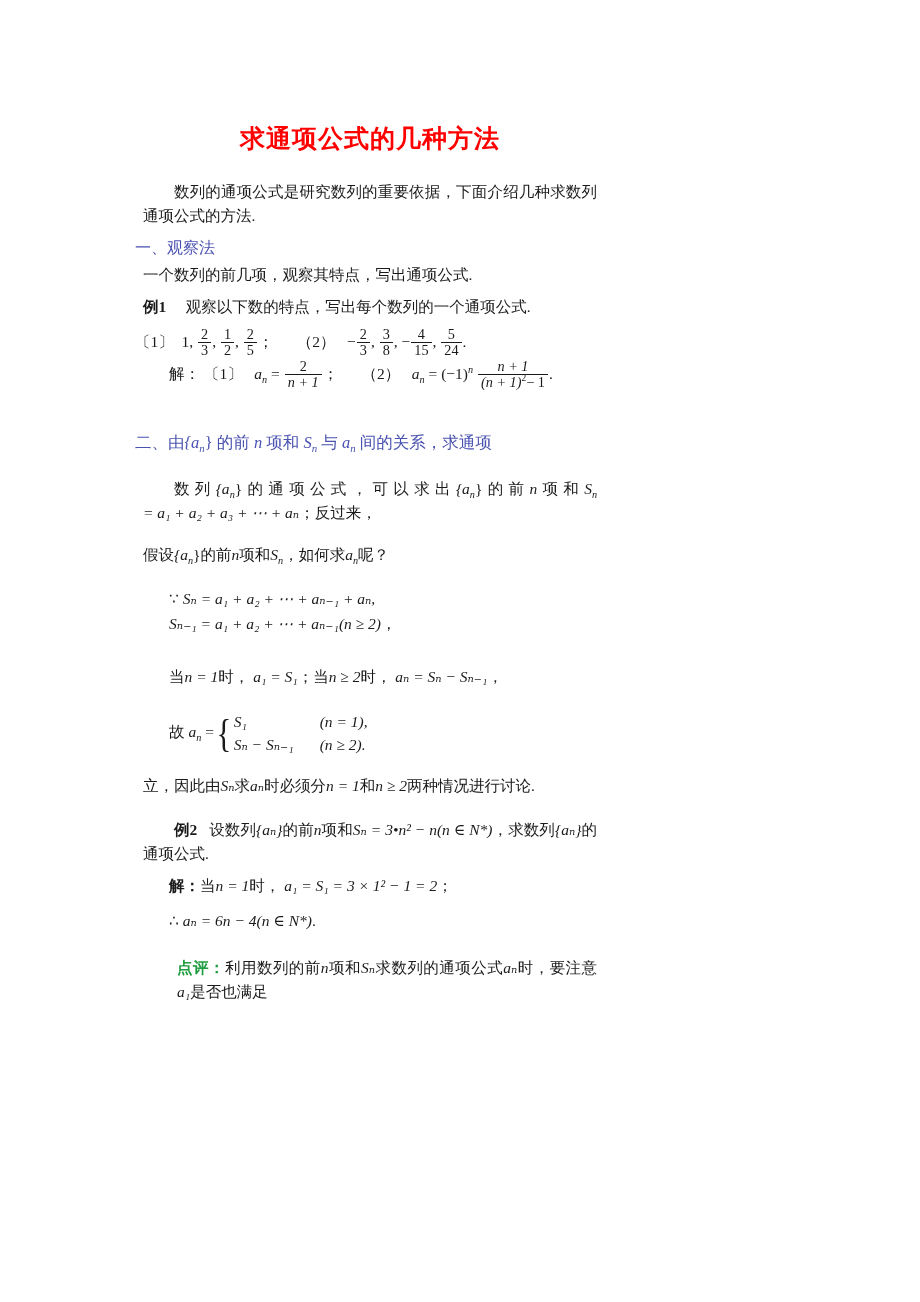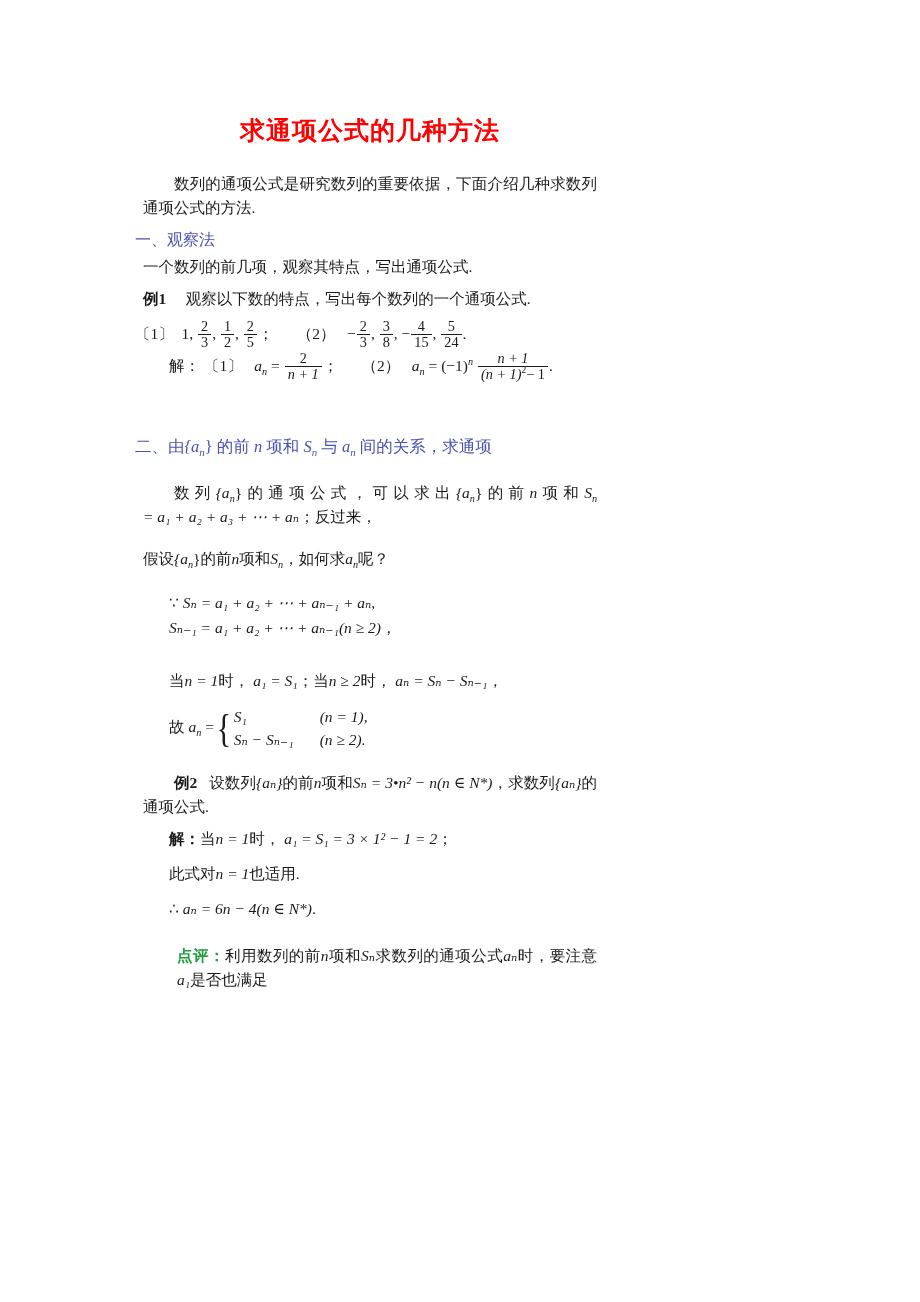--- a/index.html
+++ b/index.html
@@ -12,21 +12,21 @@
     height: 1302px;
     font-family: "Liberation Serif", "DejaVu Serif", serif;
     color: #1a1a1a;
     overflow: hidden;
   }
   .page {
     position: relative;
     width: 740px;
     height: 1302px;
     box-sizing: border-box;
-    padding: 8px 135px;
+    padding: 16px 135px;
   }
 
   
   .doc-title {
     margin: 0;
     padding-top: 108px;
     text-align: center;
     color: #ff0000;
     font-size: 25px;
     font-weight: bold;
@@ -181,21 +181,21 @@
     <span class="up">（2）</span>&nbsp;&nbsp;
     <span class="m">a</span><sub>n</sub>
     <span class="up">=</span>
     <span class="up">(−1)</span><sup>n</sup>
     <span class="frac ital">
       <span class="num">n + 1</span>
       <span class="den"><span>(n + 1)</span><sup class="up">2</sup><span class="up">− 1</span></span>
     </span><span class="up">.</span>
   </p>
 
-  <p class="section-head second" style="margin-top:52px;">
+  <p class="section-head second" style="margin-top:40px;">
     <span>二、由</span><span class="m">{a</span><sub>n</sub><span class="up">}</span>
     <span>的前</span>
     <span class="m">n</span>
     <span>项和</span>
     <span class="m">S</span><sub>n</sub>
     <span>与</span>
     <span class="m">a</span><sub>n</sub>
     <span>间的关系，求通项</span>
   </p>
 
@@ -212,48 +212,48 @@
     <span class="m">Sₙ = a₁ + a₂ + ⋯ + aₙ₋₁ + aₙ,</span>&nbsp;&nbsp;
     <span class="m">Sₙ₋₁ = a₁ + a₂ + ⋯ + aₙ₋₁(n ≥ 2)</span><span class="up">，</span>
   </p>
 
   <p class="mathline ml-indent" style="margin-top:28px;">
     <span class="up">当</span><span class="m">n = 1</span><span class="up">时，</span>
     <span class="m">a₁ = S₁</span><span class="up">；当</span><span class="m">n ≥ 2</span><span class="up">时，</span>
     <span class="m">aₙ = Sₙ − Sₙ₋₁</span><span class="up">，</span>
   </p>
 
-  <p class="mathline ml-indent" style="margin-top:11px;">
+  <p class="mathline ml-indent" style="margin-top:20px;">
     <span class="up">故</span>
     <span class="m">a</span><sub>n</sub>
     <span class="up">=</span><span class="cases">
         <span class="brace">{</span>
         <span class="rows">
           <span class="row"><span class="val m">S₁</span><span class="cond m">(n = 1),</span></span>
           <span class="row"><span class="val m">Sₙ − Sₙ₋₁</span><span class="cond m">(n ≥ 2).</span></span>
         </span>
       </span>
   </p>
 
 
+  <p class="para" style="margin-top:18px;">
+    <span>立，因此由</span><span class="m">Sₙ</span><span>求</span><span class="m">aₙ</span><span>时必须分</span><span class="m">n = 1</span><span>和</span><span class="m">n ≥ 2</span><span>两种情况进行讨论.</span>
+  </p>
 
   <p class="para indent" style="margin-top:20px;">
     <span class="lbl-bold">例2</span>
     &nbsp;&nbsp;<span>设数列</span><span class="m">{aₙ}</span><span>的前</span><span class="m">n</span><span>项和</span><span class="m">Sₙ = 3•n² − n(n ∈ N*)</span><span>，求数列</span><span class="m">{aₙ}</span><span>的通项公式.</span>
   </p>
 
   <p class="mathline ml-indent" style="">
     <span class="lbl-bold up">解：</span><span class="up">当</span><span class="m">n = 1</span><span class="up">时，</span>
     <span class="m">a₁ = S₁ = 3 × 1² − 1 = 2</span><span class="up">；</span>
   </p>
 
 
-  <p class="mathline ml-indent" style="margin-top:10px;">
-    <span class="up">此式对</span><span class="m">n = 1</span><span class="up">也适用.</span>
-  </p>
 
   <p class="mathline ml-indent" style="margin-top:10px;">
     <span class="up">∴</span>
     <span class="m">aₙ = 6n − 4(n ∈ N*)</span><span class="up">.</span>
   </p>
 
   <p class="para ml-indent" style="margin-top:22px;">
     <span class="lbl-green">点评：</span><span>利用数列的前</span><span class="m">n</span><span>项和</span><span class="m">Sₙ</span><span>求数列的通项公式</span><span class="m">aₙ</span><span>时，要注意</span><span class="m">a₁</span><span>是否也满足</span>
   </p>
 

